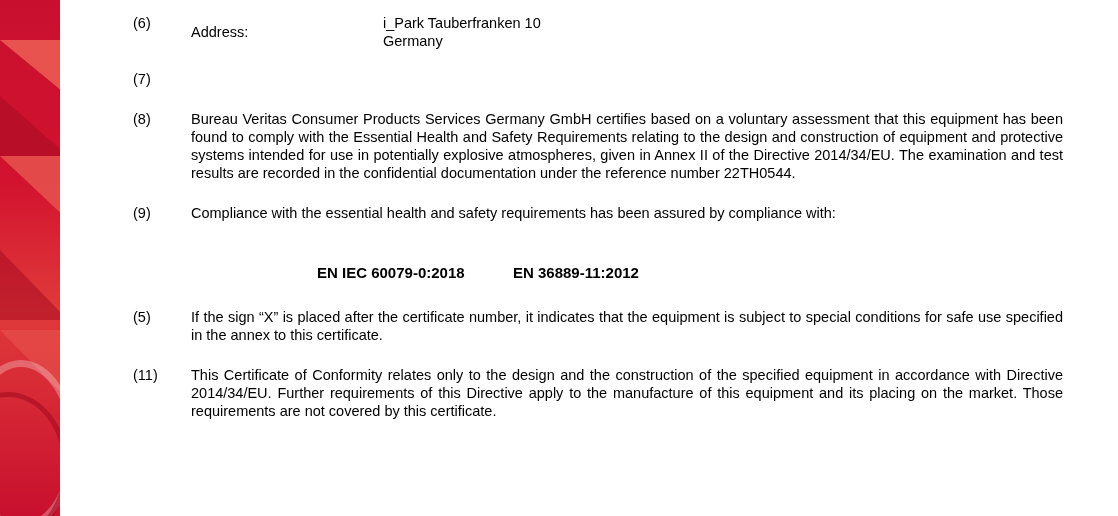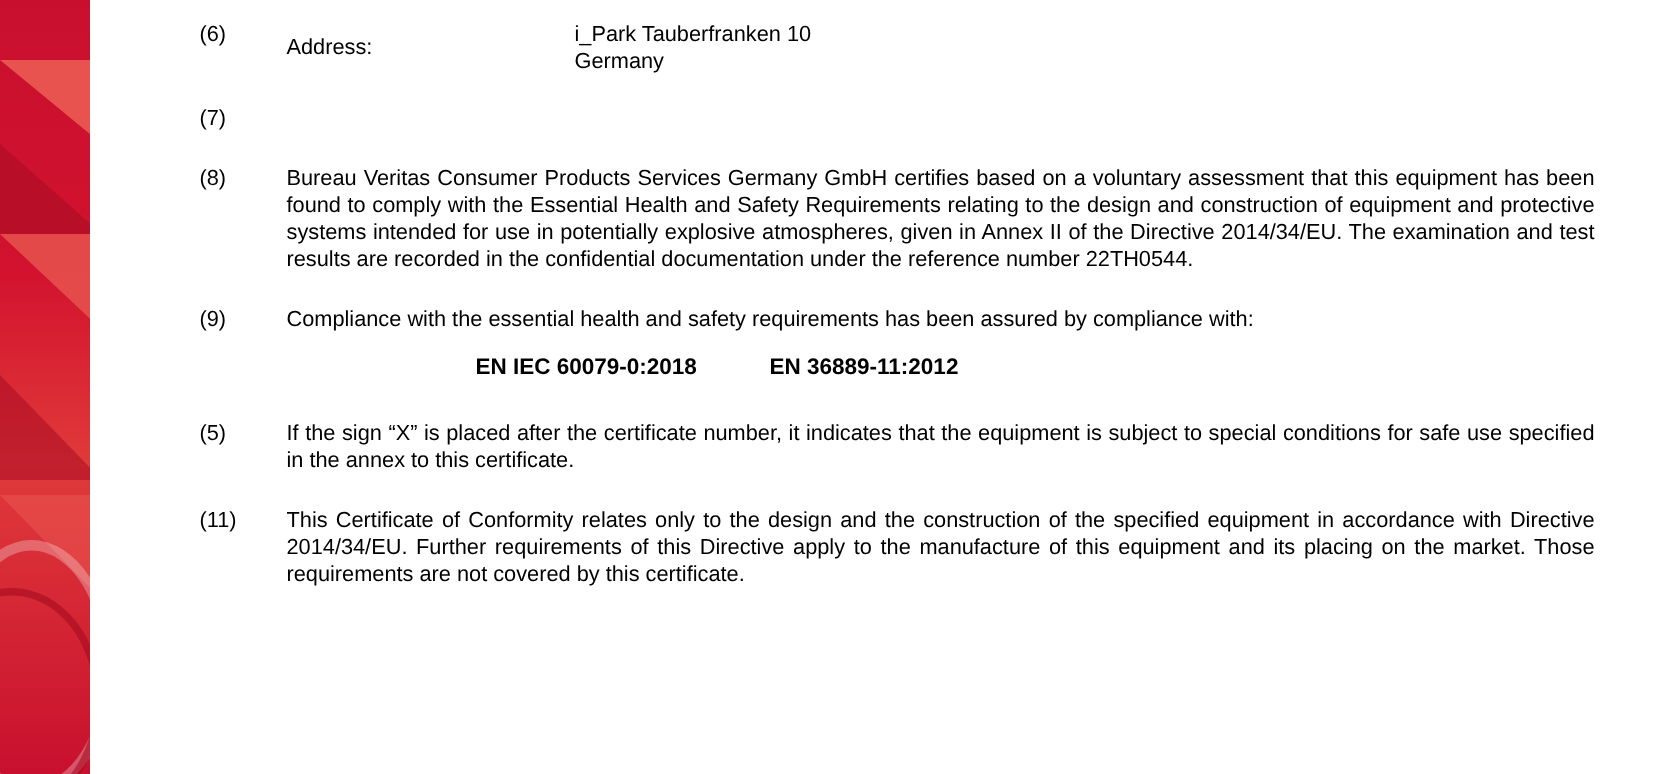--- a/index.html
+++ b/index.html
@@ -157,21 +157,21 @@
   .spacer-9 { height: 22px; }
   .spacer-std { height: 22px; }
 
   
   .standards {
     display: flex;
     align-items: flex-start;
     font-weight: bold;
     font-size: 15px;
     line-height: 18px;
-    margin-top: 14px;
+    margin-top: 42px;
     margin-bottom: 26px;
   }
   .std-one {
     flex: 0 0 440px;
     padding-left: 249px;
     box-sizing: border-box;
   }
   .std-two {
     flex: 1 1 auto;
     padding-left: 5px;

